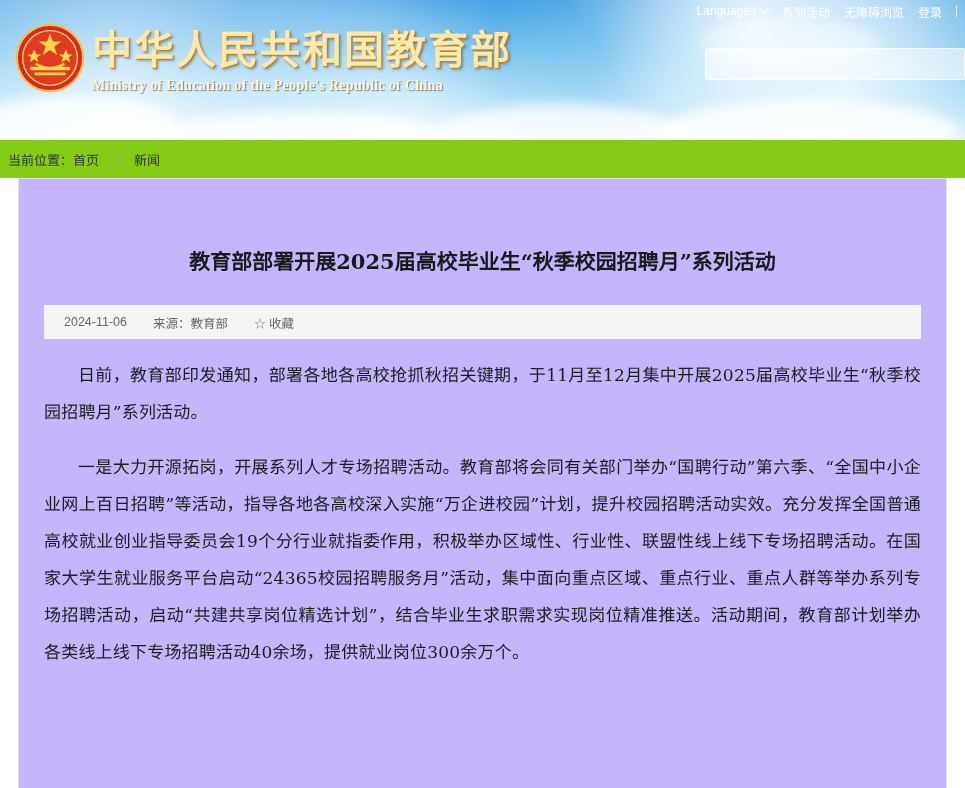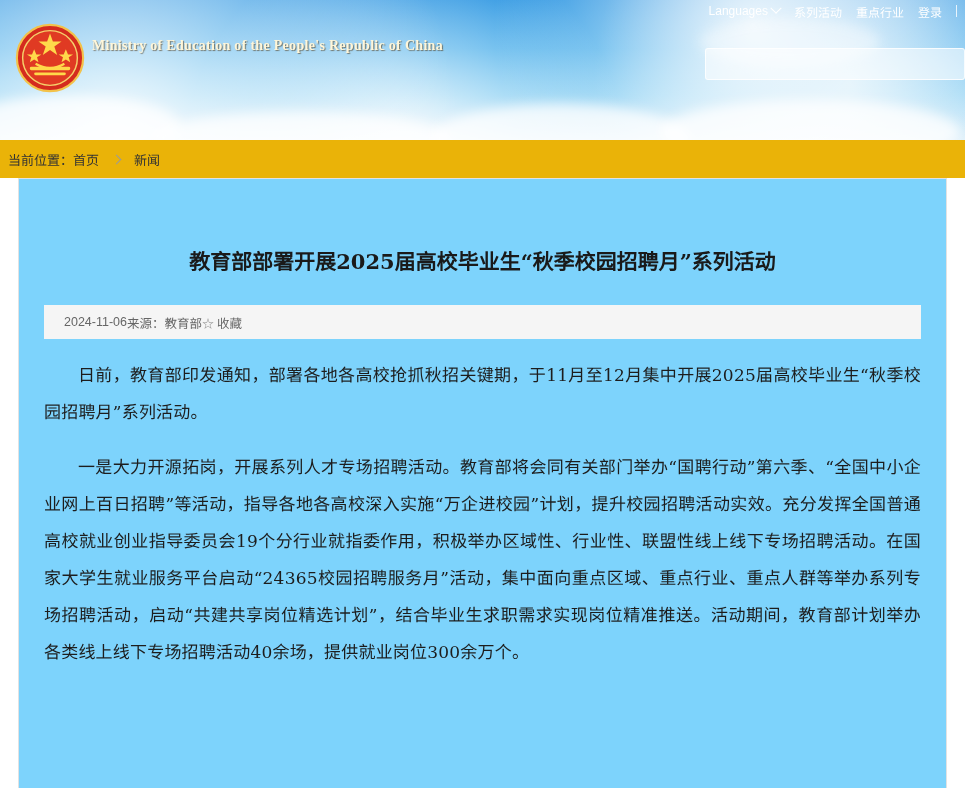--- a/index.html
+++ b/index.html
@@ -128,34 +128,34 @@
     text-shadow: 1px 1px 0 #b8832b, 2px 2px 3px rgba(80,40,0,.45);
     line-height: 48px;
     white-space: nowrap;
   }
   .title-en {
     font-family: "Liberation Serif", serif;
     font-weight: bold;
     font-size: 14px;
     color: #fff6d9;
     text-shadow: 1px 1px 1px rgba(70,40,0,.55);
-    margin-top: 12px;
+    margin-top: 4px;
     letter-spacing: .3px;
     white-space: nowrap;
   }
 
   
   .breadcrumb-wrap {
     height: 38px;
     display: flex;
     align-items: center;
     padding-left: 8px;
     font-size: 13px;
     color: #333;
-    background: #eab308;
+    background: #84cc16;
   }
   .breadcrumb-wrap .bc-label { color: #333; }
   .breadcrumb-wrap a {
     color: #333;
     text-decoration: none;
     cursor: pointer;
   }
   .bc-sep {
     display: inline-block;
     width: 6px;
@@ -165,41 +165,42 @@
     transform: rotate(45deg);
     margin: 0 14px;
   }
 
   
   .article {
     position: relative;
     margin: 0 18px;
     border: 1px solid #e2e2e2;
     border-bottom: none;
-    background: #7dd3fc;
+    background: #c4b5fd;
     height: 610px;
     box-sizing: border-box;
     padding: 0 25px;
     overflow: hidden;
   }
   .art-title {
     text-align: center;
     font-family: "DejaVu Serif", "Liberation Serif", serif;
     font-weight: bold;
     font-size: 21px;
     color: #1a1a1a;
     padding: 52px 10px 0 10px;
     line-height: 34px;
   }
   .meta {
     margin-top: 26px;
     height: 34px;
     background: #f5f5f5;
     display: flex;
     align-items: center;
+    gap: 26px;
     padding-left: 20px;
     font-size: 12.5px;
     color: #666;
   }
   .meta .fav {
     display: flex;
     align-items: center;
     gap: 3px;
     cursor: pointer;
   }
@@ -231,41 +232,42 @@
   <div class="cloud c2"></div>
   <div class="cloud c3"></div>
   <div class="cloud c4"></div>
 
   <div class="topbar">
     <span class="lang">
       <span>Languages</span>
       <i class="chev"></i>
     </span>
     <span>系列活动</span>
-    <span>重点行业</span>
+    <span>无障碍浏览</span>
     <span>登录</span>
     <i class="sep-bar"></i>
   </div>
 
   <div class="searchbox">
     <input type="text" value="" placeholder="" style="">
   </div>
 
   <svg class="emblem" viewBox="0 0 100 100">
     <circle cx="50" cy="50" r="46" fill="#d42b1e" stroke="#f3c24a" stroke-width="3"></circle>
     <circle cx="50" cy="50" r="38" fill="#e03a23" stroke="#f5cf6a" stroke-width="2"></circle>
     <polygon points="50,16 54,27 66,27 56,34 60,46 50,39 40,46 44,34 34,27 46,27" fill="#ffd94a"></polygon>
     <polygon points="28,38 31,45 38,45 32,49 34,56 28,52 22,56 24,49 18,45 25,45" fill="#ffd94a"></polygon>
     <polygon points="72,38 75,45 82,45 76,49 78,56 72,52 66,56 68,49 62,45 69,45" fill="#ffd94a"></polygon>
     <rect x="22" y="62" width="56" height="5" rx="2" fill="#ffd94a"></rect>
     <rect x="28" y="70" width="44" height="4" rx="2" fill="#ffd94a"></rect>
     <path d="M30 58 Q50 70 70 58" stroke="#ffd94a" stroke-width="3" fill="none"></path>
   </svg>
 
   <div class="title-block">
+    <div class="title-cn">中华人民共和国教育部</div>
     <div class="title-en">Ministry of Education of the People's Republic of China</div>
   </div>
 </div>
 
 <div class="breadcrumb-wrap">
   <span class="bc-label">当前位置：</span>
   <a>首页</a>
   <i class="bc-sep"></i>
   <a>新闻</a>
 </div>

